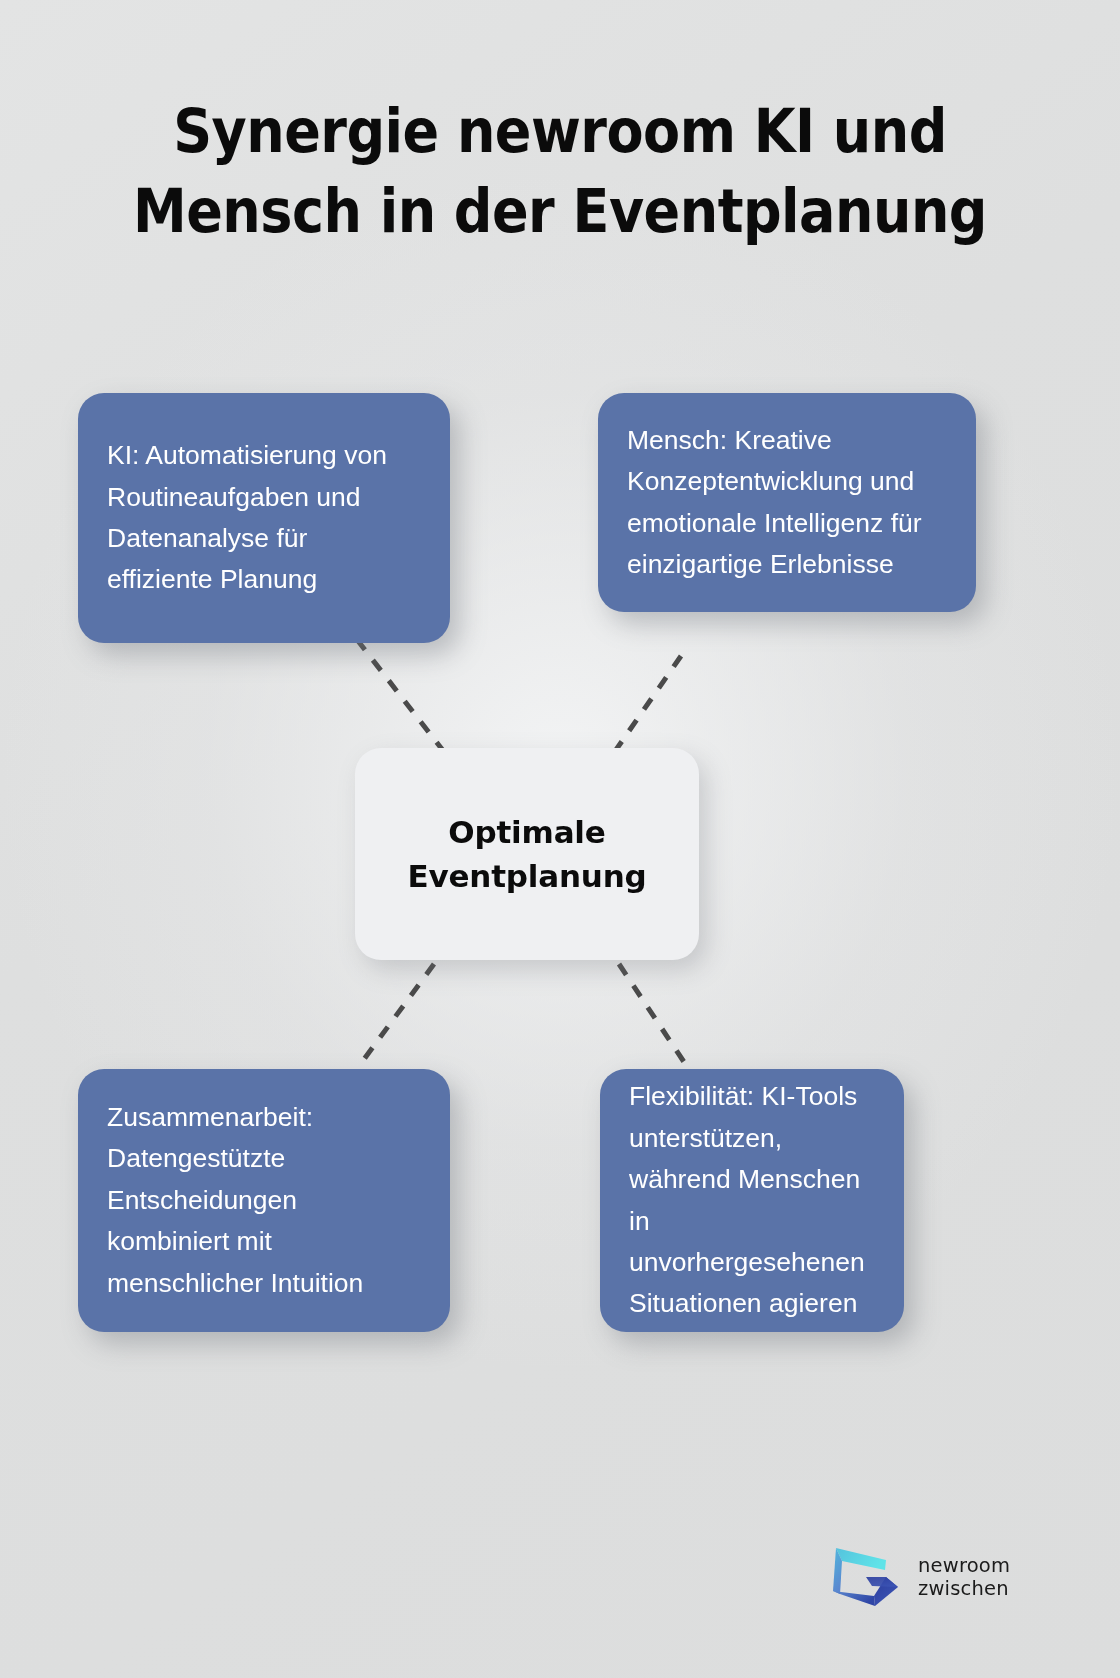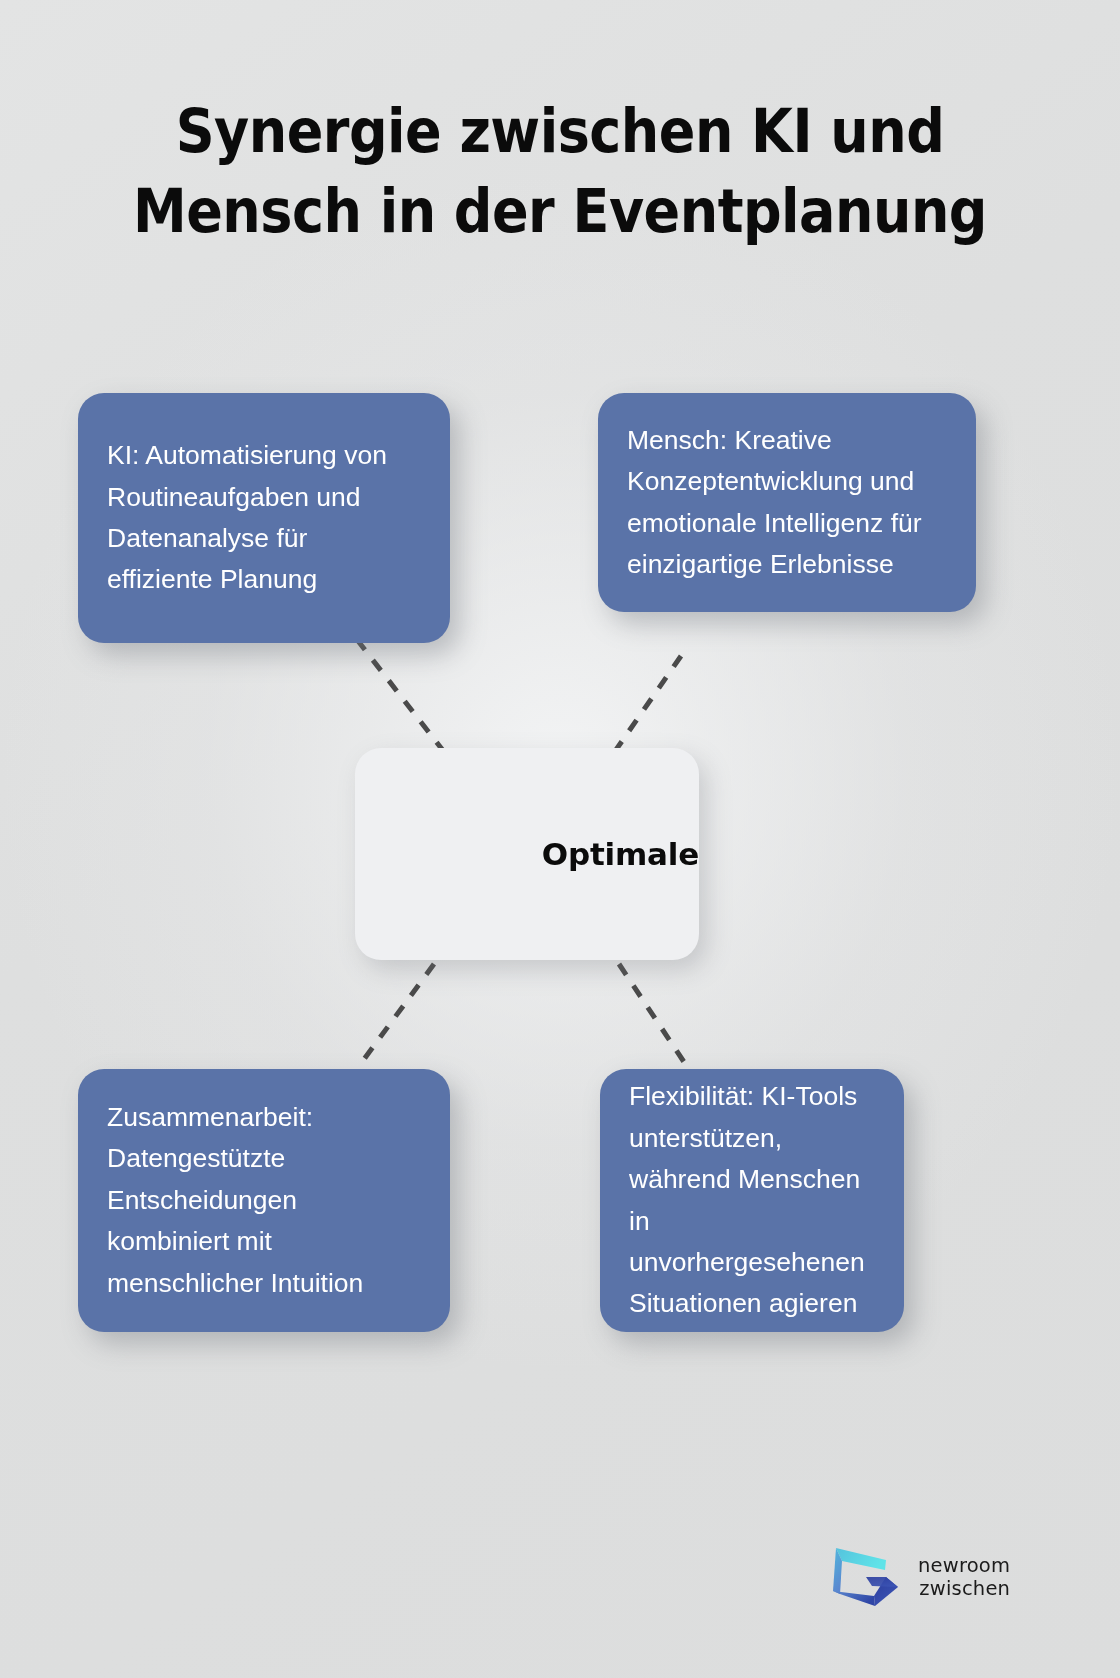--- a/index.html
+++ b/index.html
@@ -75,21 +75,21 @@
     left: 355px;
     top: 748px;
     width: 344px;
     height: 212px;
     box-sizing: border-box;
     border-radius: 26px;
     background: #eff0f2;
     box-shadow: 8px 10px 24px rgba(120,124,130,0.30);
     display: flex;
     align-items: center;
-    justify-content: flex-end;
+    justify-content: center;
     text-align: center;
   }
   .center-label {
     font-family: "DejaVu Sans", sans-serif;
     font-weight: 700;
     font-size: 31px;
     line-height: 1.42;
     color: #0b0b0b;
     letter-spacing: -0.2px;
   }
@@ -106,31 +106,30 @@
     gap: 10px;
   }
   .logo-mark { width: 80px; height: 66px; flex: none; }
   .logo-word {
     font-family: "DejaVu Sans", sans-serif;
     font-size: 19.5px;
     line-height: 1.18;
     color: #1b1b1b;
     letter-spacing: 0.2px;
     font-weight: 400;
-    text-align: right;
   }
   .logo-word span { display: block; }
 </style>
 </head>
 <body>
 
 <div class="poster">
 
   <div class="title">
-    <span class="title-line">Synergie zwischen KI und</span>
+    <span class="title-line">Synergie newroom KI und</span>
     <span class="title-line">Mensch in der Eventplanung</span>
   </div>
 
   <svg class="connectors" viewBox="0 0 1120 1678">
     <line x1="341" y1="619" x2="448" y2="757" stroke="#4a4a4a" stroke-width="5" stroke-dasharray="13 13" stroke-linecap="butt"></line>
     <line x1="681" y1="656" x2="611" y2="757" stroke="#4a4a4a" stroke-width="5" stroke-dasharray="13 13" stroke-linecap="butt"></line>
     <line x1="434" y1="964" x2="362" y2="1062" stroke="#4a4a4a" stroke-width="5" stroke-dasharray="13 13" stroke-linecap="butt"></line>
     <line x1="619" y1="964" x2="684" y2="1062" stroke="#4a4a4a" stroke-width="5" stroke-dasharray="13 13" stroke-linecap="butt"></line>
   </svg>
 
@@ -146,20 +145,21 @@
     <span class="card-text">Zusammenarbeit: Datengestützte Entscheidungen kombiniert mit menschlicher Intuition</span>
   </div>
 
   <div class="card" id="card-flex">
     <span class="card-text">Flexibilität: KI-Tools unterstützen, während Menschen in unvorhergesehenen Situationen agieren</span>
   </div>
 
   <div class="center-node">
     <div class="center-label">
       <span>Optimale</span><br>
+      <span>Eventplanung</span>
     </div>
   </div>
 
   <div class="logo">
     <svg class="logo-mark" viewBox="0 0 80 66">
       <defs>
         <linearGradient id="gTop" x1="0" y1="0" x2="1" y2="0.3">
           <stop offset="0" stop-color="#55c3dd"></stop>
           <stop offset="1" stop-color="#5fe3e8"></stop>
         </linearGradient>

